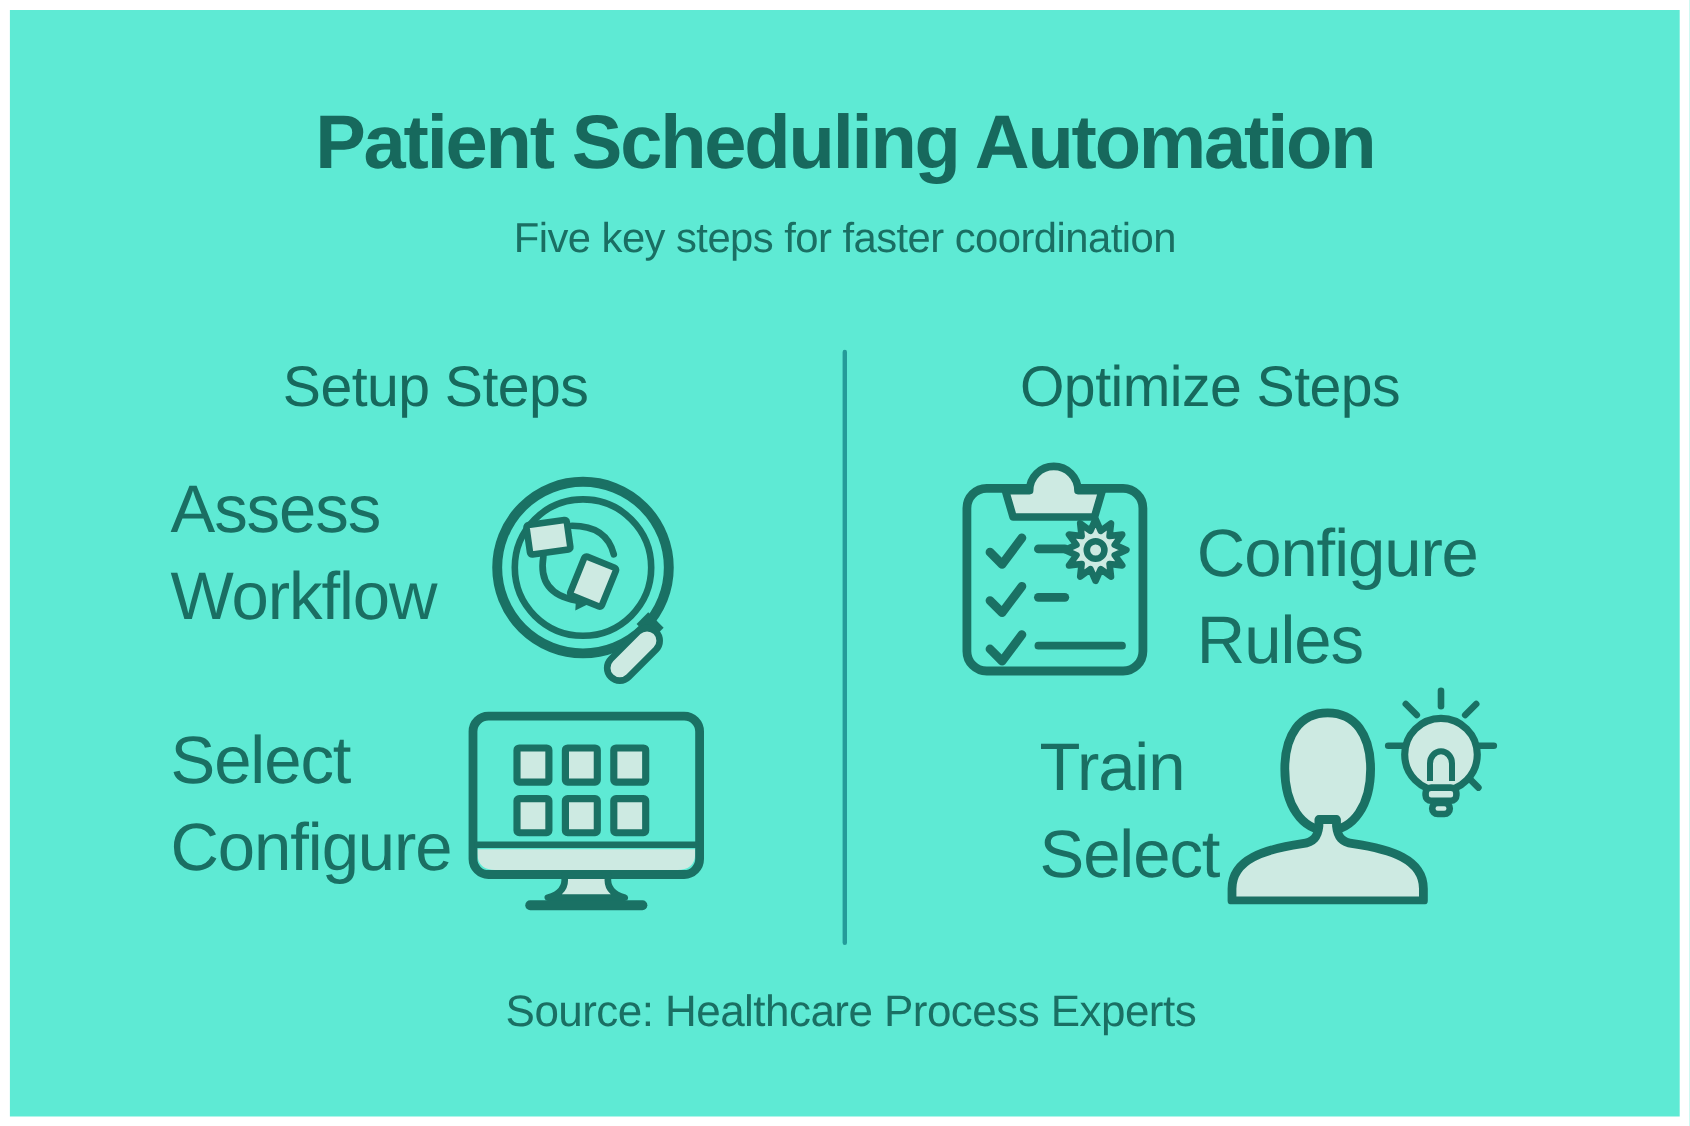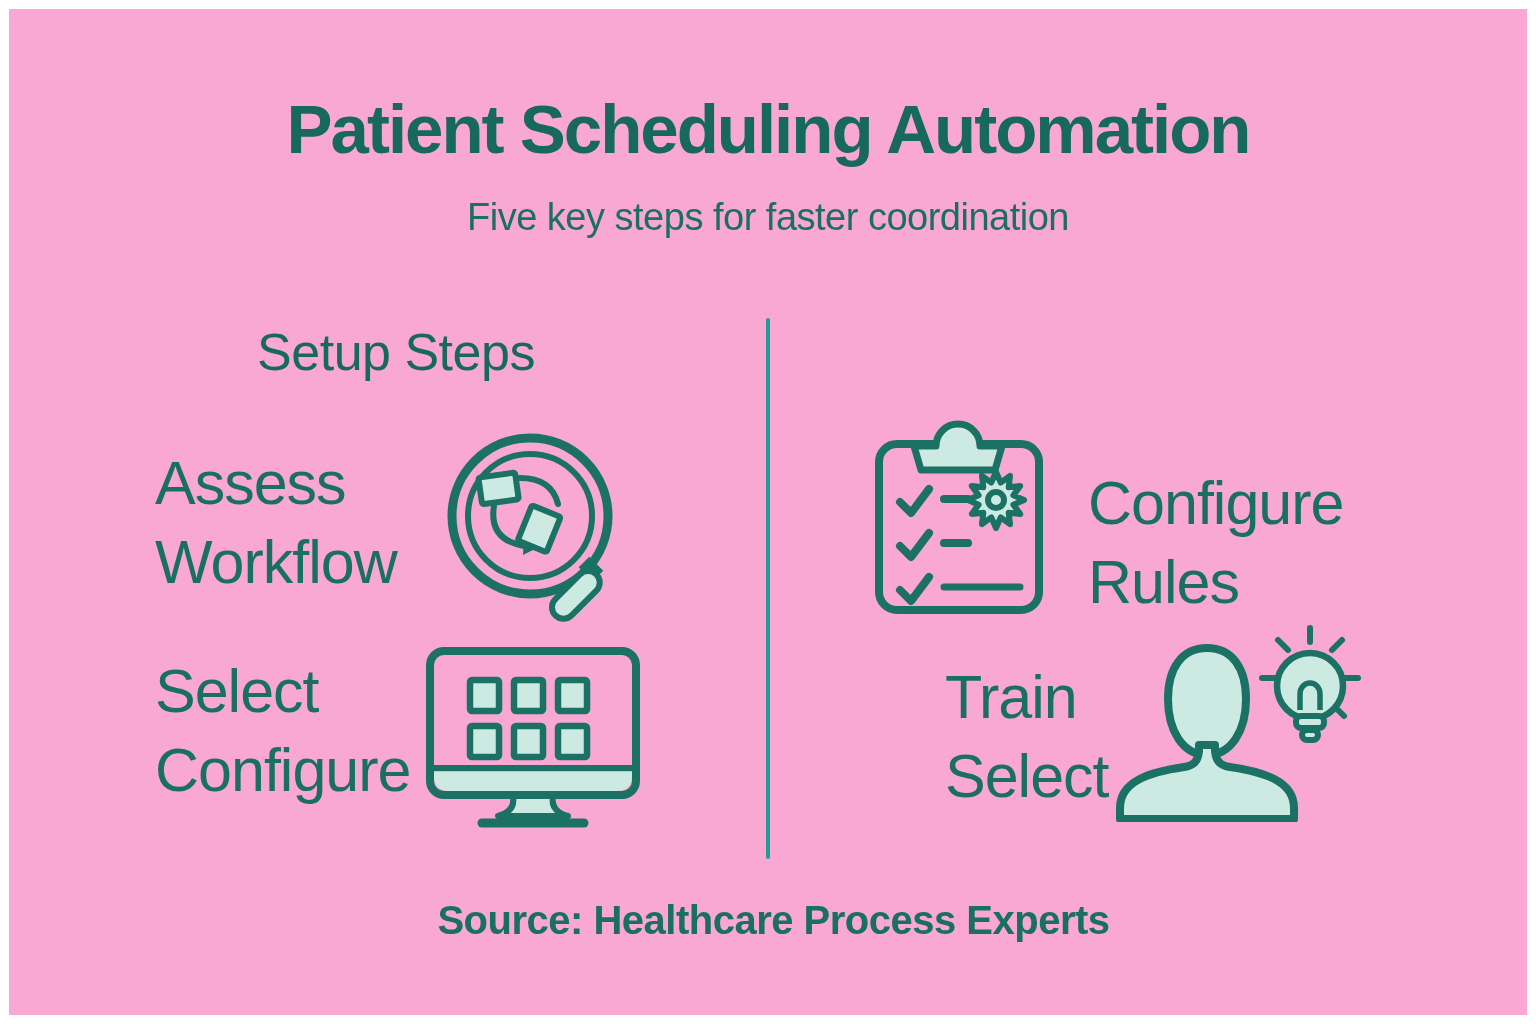--- a/index.html
+++ b/index.html
@@ -1,18 +1,18 @@
 <!DOCTYPE html>
 <html><head>
 <meta charset="utf-8">
 <style>
   html,body{margin:0;padding:0;background:#ffffff;}
   .canvas{
     position:relative;width:1536px;height:1024px;overflow:hidden;
-    background:#f9a8d4;
+    background:#5eead4;
     box-shadow: inset 0 0 0 9px #ffffff;
     font-family:"Liberation Sans", sans-serif;
     color:#18695E;
   }
   .abs{position:absolute;}
   .page-title{
     left:0;right:0;top:90px;text-align:center;
     font-size:69px;font-weight:700;letter-spacing:-2px;color:#17695d;
   }
   .page-subtitle{
@@ -26,43 +26,44 @@
   .col-header.left{left:96px;}
   .col-header.right{left:800px;}
   .divider{
     left:766px;top:318px;width:4px;height:541px;
     background:#249b99;border-radius:2px;
   }
   .item-label{
     font-size:61px;font-weight:400;line-height:1.3;letter-spacing:-1px;
     white-space:pre-line;color:#1a6f63;
   }
-  .label-assess{left:155px;top:444px;}
+  .label-assess{left:155px;top:424px;}
   .label-select{left:155px;top:652px;}
   .label-configure{left:1088px;top:464px;}
   .label-train{left:945px;top:658px;}
   .icon-magnifier{left:438px;top:428px;}
   .icon-monitor{left:424px;top:646px;}
   .icon-clipboard{left:872px;top:416px;}
   .icon-person{left:1106px;top:622px;}
   .source-line{
     left:0;right:0;top:898px;text-align:center;
-    font-size:40px;font-weight:700;letter-spacing:-0.5px;color:#1a6f63;margin-left:11px;
+    font-size:40px;font-weight:400;letter-spacing:-0.5px;color:#1a6f63;margin-left:11px;
   }
   svg{display:block;}
 </style>
 </head>
 <body>
 
 <div class="canvas">
 
   <div class="abs page-title">Patient Scheduling Automation</div>
   <div class="abs page-subtitle">Five key steps for faster coordination</div>
 
   <div class="abs col-header left">Setup Steps</div>
+  <div class="abs col-header right">Optimize Steps</div>
 
   <div class="abs divider"></div>
 
   <div class="abs item-label label-assess">Assess
 Workflow</div>
   <div class="abs icon-magnifier">
     <svg width="212" height="206" viewBox="0 0 212 206" fill="none">
       <circle cx="92" cy="88" r="78" stroke="#1a7164" stroke-width="9"></circle>
       <circle cx="92" cy="88" r="62" stroke="#1a7164" stroke-width="6"></circle>
       <line x1="146" y1="134" x2="160" y2="148" stroke="#1a7164" stroke-width="15"></line>

